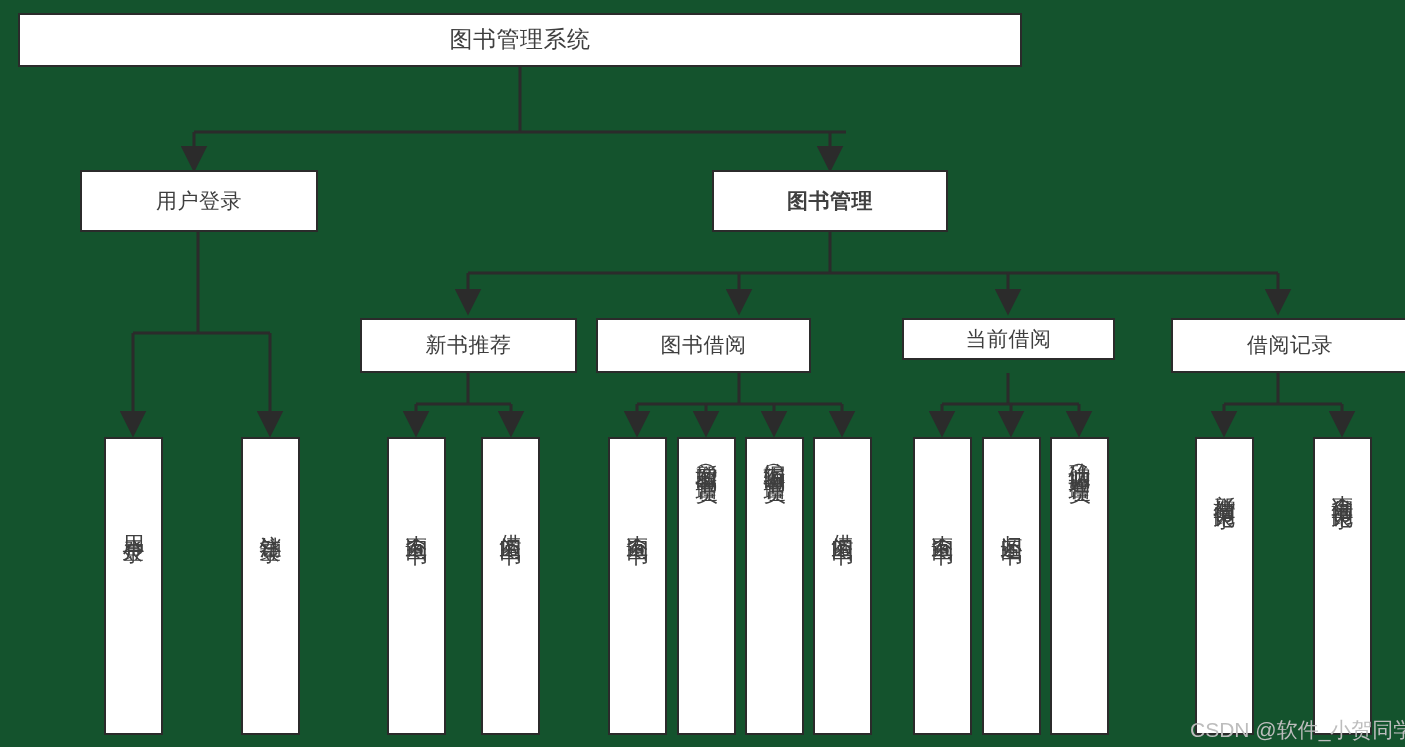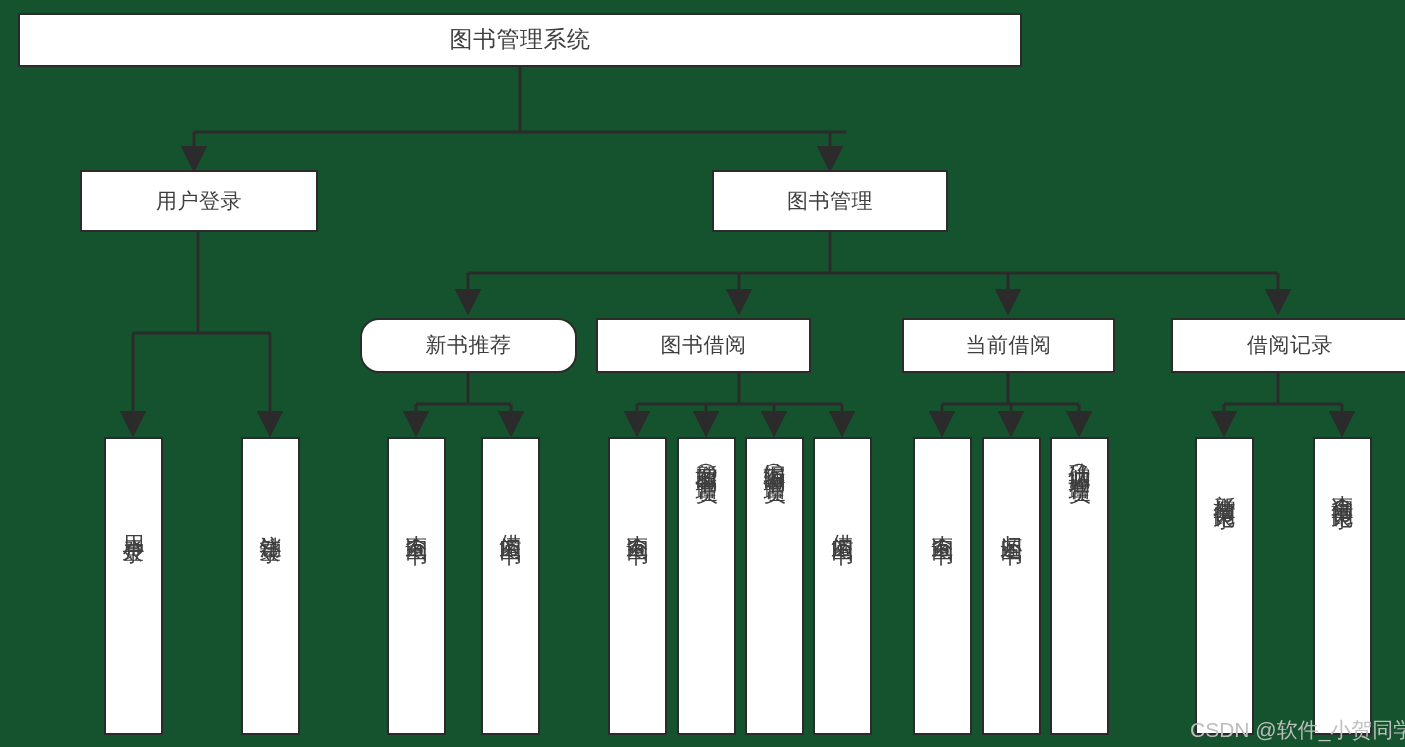--- a/index.html
+++ b/index.html
@@ -131,33 +131,33 @@
   </svg>
 
   <div class="node horiz root" style="left:18px; top:13px; width:1004px; height:54px;">
     <span class="node-label">图书管理系统</span>
   </div>
 
   <div class="node horiz" style="left:80px; top:170px; width:238px; height:62px;">
     <span class="node-label">用户登录</span>
   </div>
 
-  <div class="node horiz" style="left:712px; top:170px; width:236px; height:62px;">
+  <div class="node horiz" style="left:712px; top:170px; width:236px; height:62px;font-weight:bold;">
     <span class="node-label">图书管理</span>
   </div>
 
-  <div class="node horiz" style="left:360px; top:318px; width:217px; height:55px;border-radius:19px;">
+  <div class="node horiz" style="left:360px; top:318px; width:217px; height:55px;">
     <span class="node-label">新书推荐</span>
   </div>
 
   <div class="node horiz" style="left:596px; top:318px; width:215px; height:55px;">
     <span class="node-label">图书借阅</span>
   </div>
 
-  <div class="node horiz" style="left:902px; top:318px; width:213px; height:55px;">
+  <div class="node horiz" style="left:902px; top:318px; width:213px; height:42px;">
     <span class="node-label">当前借阅</span>
   </div>
 
   <div class="node horiz" style="left:1171px; top:318px; width:238px; height:55px;">
     <span class="node-label">借阅记录</span>
   </div>
 
   <div class="node vert" style="left:104px; top:437px; width:59px; height:298px; padding-top:78px;">
     <span class="node-label">用户登录</span>
   </div>

